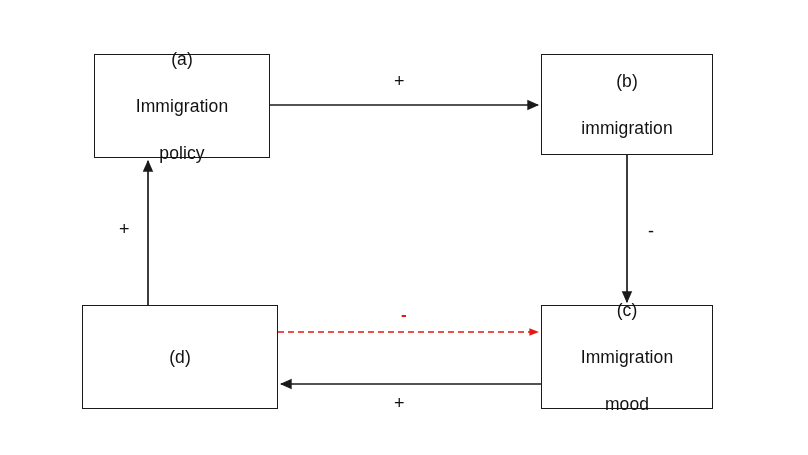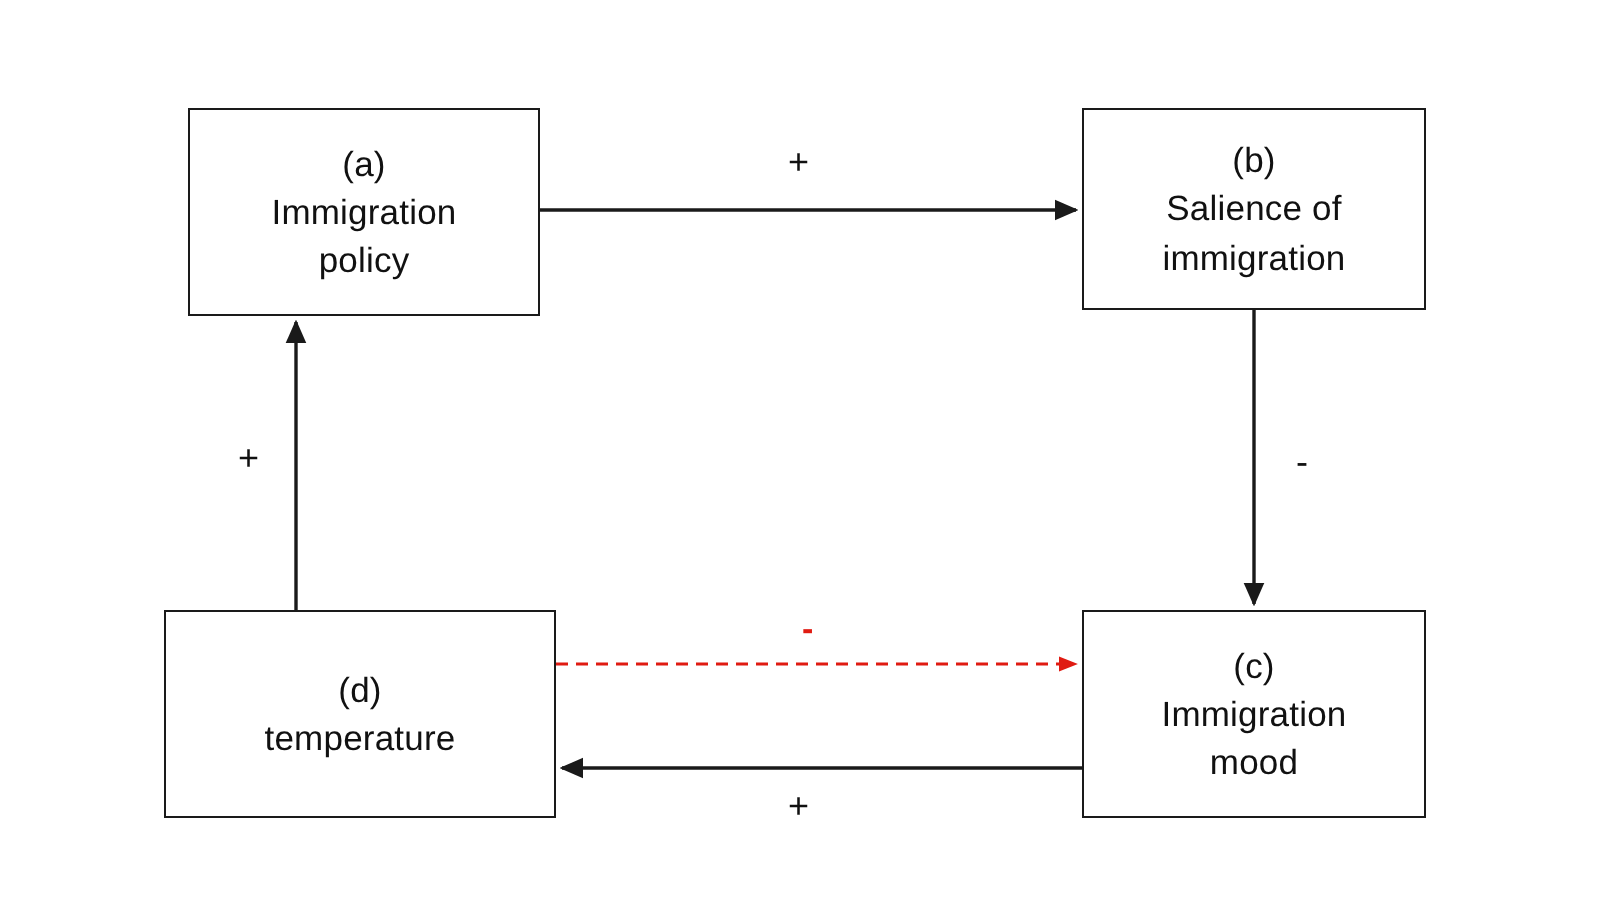--- a/index.html
+++ b/index.html
@@ -25,21 +25,21 @@
     align-items: center;
     justify-content: center;
     color: #111111;
     font-size: 17.5px;
     line-height: 1.38;
     letter-spacing: 0.1px;
     white-space: nowrap;
     z-index: 3;
   }
   .node .node-tag { display: block; }
-  .node .node-label { display: block; text-align: center; }
+  .node .node-label { display: block; text-align: center; margin-top: 23px; }
 
   #node-a { left: 94px;  top: 54px;  width: 176px; height: 104px; }
   #node-b { left: 541px; top: 54px;  width: 172px; height: 101px; }
   #node-c { left: 541px; top: 305px; width: 172px; height: 104px; }
   #node-d { left: 82px;  top: 305px; width: 196px; height: 104px; }
 
   .edge-layer {
     position: absolute;
     left: 0; top: 0;
     width: 808px; height: 455px;
@@ -93,33 +93,31 @@
   </svg>
 
   <div class="node" id="node-a">
     <span class="node-tag">(a)</span>
     <span class="node-label">Immigration</span>
     <span class="node-label">policy</span>
   </div>
 
   <div class="node" id="node-b">
     <span class="node-tag">(b)</span>
-    <span class="node-label">Salience of</span>
     <span class="node-label">immigration</span>
   </div>
 
   <div class="node" id="node-c">
     <span class="node-tag">(c)</span>
     <span class="node-label">Immigration</span>
     <span class="node-label">mood</span>
   </div>
 
   <div class="node" id="node-d">
     <span class="node-tag">(d)</span>
-    <span class="node-label">temperature</span>
   </div>
 
   <span class="sign" id="sign-ab">+</span>
   <span class="sign" id="sign-bc">-</span>
   <span class="sign" id="sign-cd">+</span>
   <span class="sign" id="sign-da">+</span>
   <span class="sign neg-red" id="sign-dc">-</span>
 
 </div>
 

